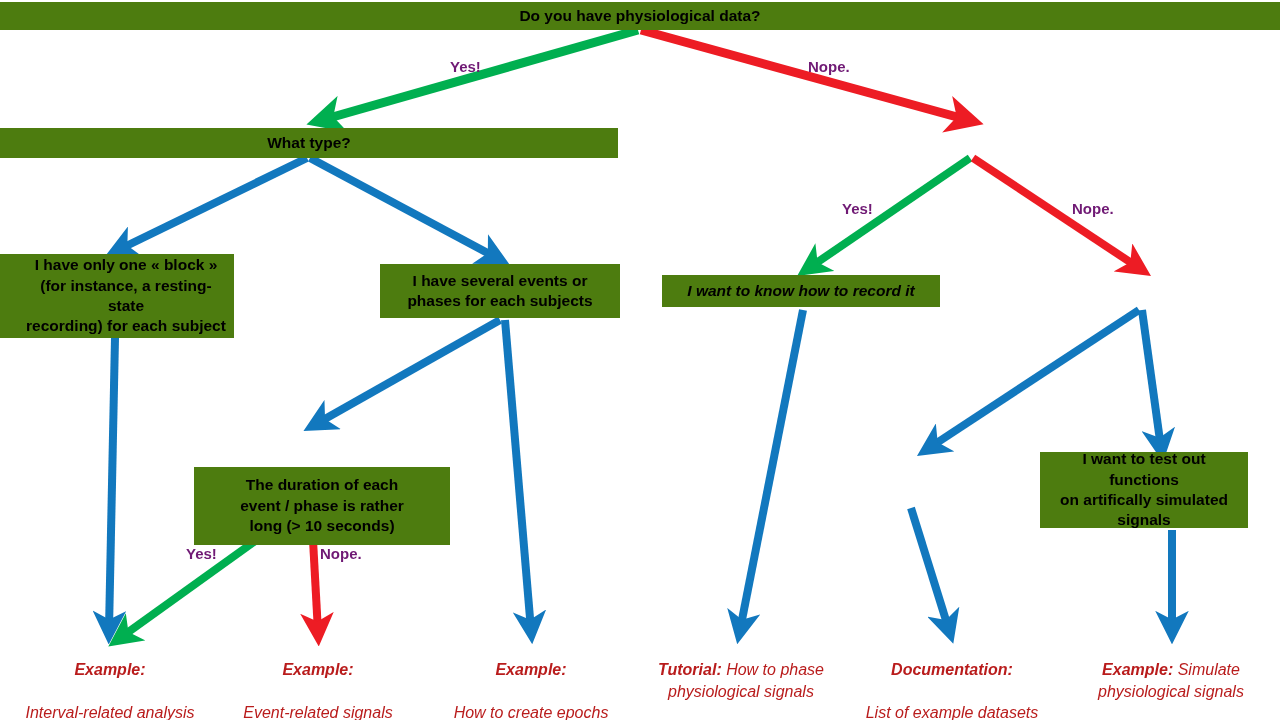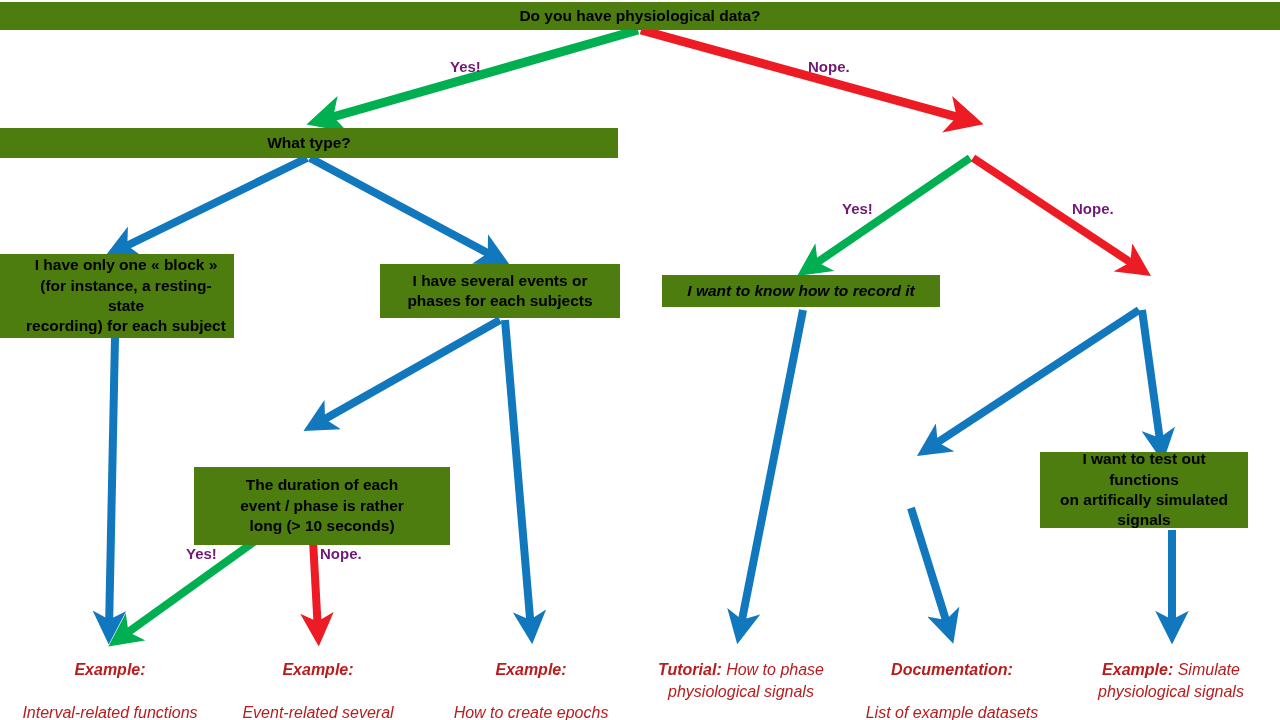--- a/index.html
+++ b/index.html
@@ -148,26 +148,26 @@
 
   <div class="edge-label" style="left:450px; top:58px;">Yes!</div>
   <div class="edge-label" style="left:808px; top:58px;">Nope.</div>
   <div class="edge-label" style="left:842px; top:200px;">Yes!</div>
   <div class="edge-label" style="left:1072px; top:200px;">Nope.</div>
   <div class="edge-label" style="left:186px; top:545px;">Yes!</div>
   <div class="edge-label" style="left:320px; top:545px;">Nope.</div>
 
   <div class="leaf" style="left:10px; top:638px; width:200px;">
     <b>Example:</b><br>
-    <span>Interval-related functions</span>
+    <span>Interval-related analysis</span>
   </div>
 
   <div class="leaf" style="left:220px; top:638px; width:196px;">
     <b>Example:</b><br>
-    <span>Event-related several</span>
+    <span>Event-related signals</span>
   </div>
 
   <div class="leaf" style="left:432px; top:638px; width:198px;">
     <b>Example:</b><br>
     <span>How to create epochs</span>
   </div>
 
   <div class="leaf" style="left:640px; top:638px; width:202px;">
     <b>Tutorial:</b><span> </span><span>How to phase
 physiological signals</span>

